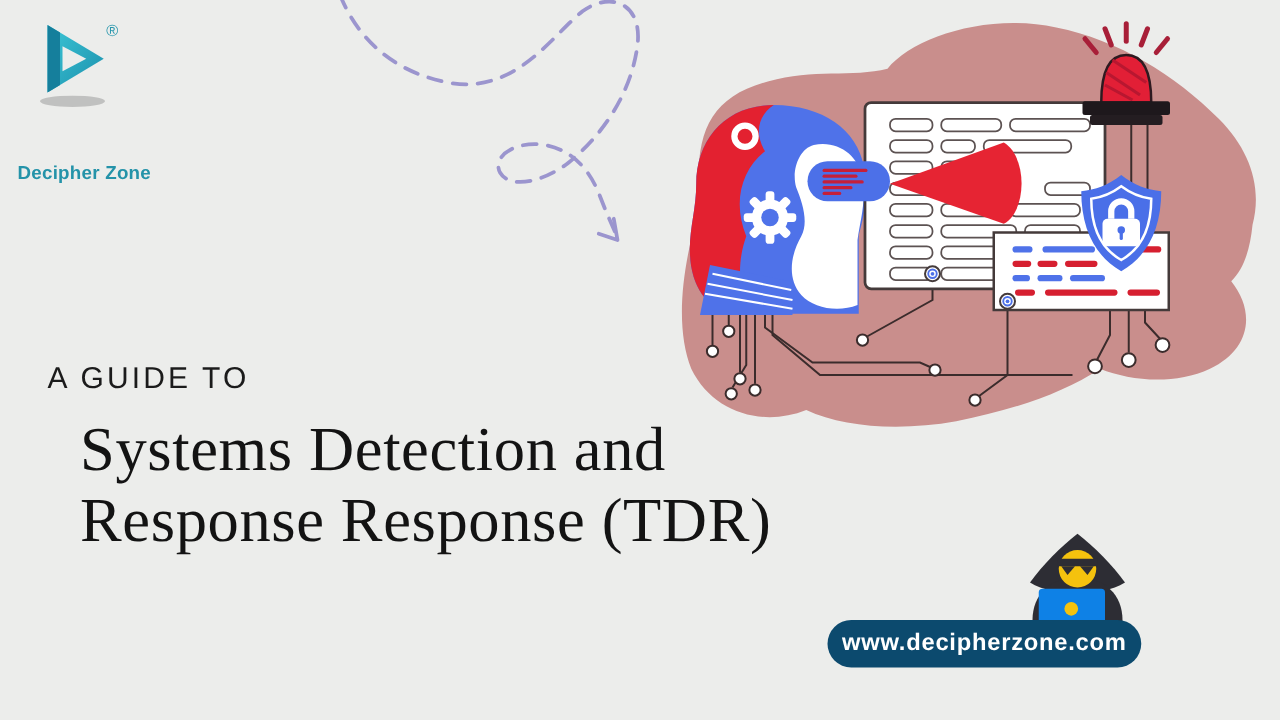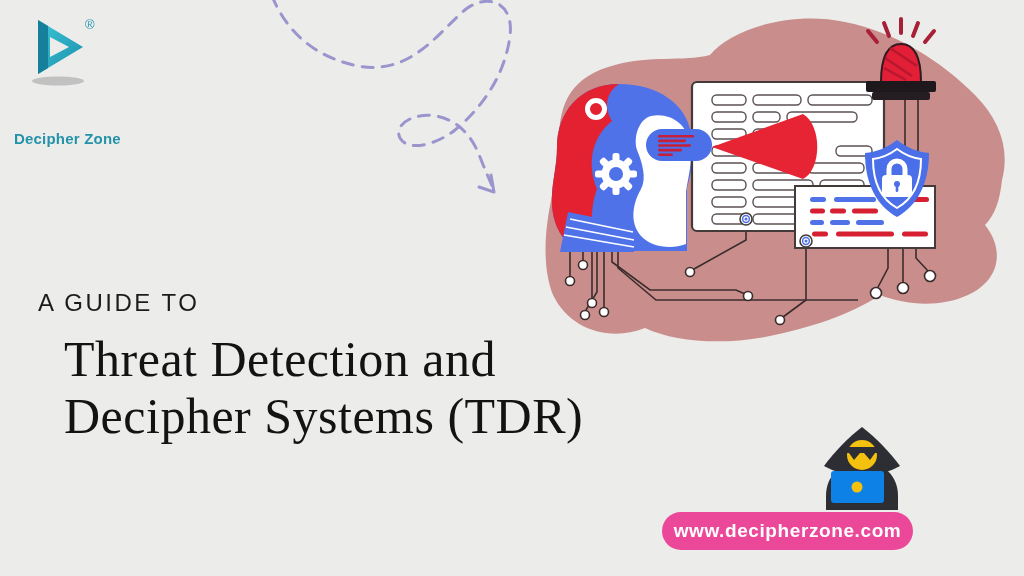--- a/index.html
+++ b/index.html
@@ -16,23 +16,23 @@
     position:absolute;left:38px;top:289px;
     font-size:24px;letter-spacing:2.5px;color:#1b1b1b;font-weight:400;
   }
   .title{
     position:absolute;left:64px;top:331px;
     font-family:"Liberation Serif","DejaVu Serif",serif;
     font-size:50px;line-height:57px;color:#131313;letter-spacing:.5px;
   }
   .url-pill{
     position:absolute;left:662px;top:496px;width:251px;height:38px;
-    border-radius:19px;background:#ec4899;color:#ffffff;
+    border-radius:19px;background:#0c4a6e;color:#ffffff;
     font-weight:bold;font-size:19px;letter-spacing:.6px;
-    display:flex;align-items:center;justify-content:center;margin-top:16px;
+    display:flex;align-items:center;justify-content:center;
   }
 </style>
 </head>
 <body>
 
 <div class="canvas">
 
   <svg class="art" width="1024" height="576" viewBox="0 0 1024 576">
     <defs>
       <linearGradient id="tealGrad" x1="0" y1="0" x2="1" y2="1">
@@ -258,19 +258,19 @@
       <path d="M50,37 L69,47 L50,57 Z" fill="#ECEDEB"></path>
       <text x="85" y="29" font-size="13" fill="#2796AC" font-family="Liberation Sans, sans-serif">®</text>
     </g>
   </svg>
 
   <div class="logo-text">Decipher Zone</div>
 
   <div class="kicker">A GUIDE TO</div>
 
   <div class="title">
-    <span>Threat Detection and</span><br>
-    <span>Decipher Systems (TDR)</span>
+    <span>Systems Detection and</span><br>
+    <span>Response Response (TDR)</span>
   </div>
 
   <div class="url-pill">www.decipherzone.com</div>
 
 </div>
 
 </body></html>

